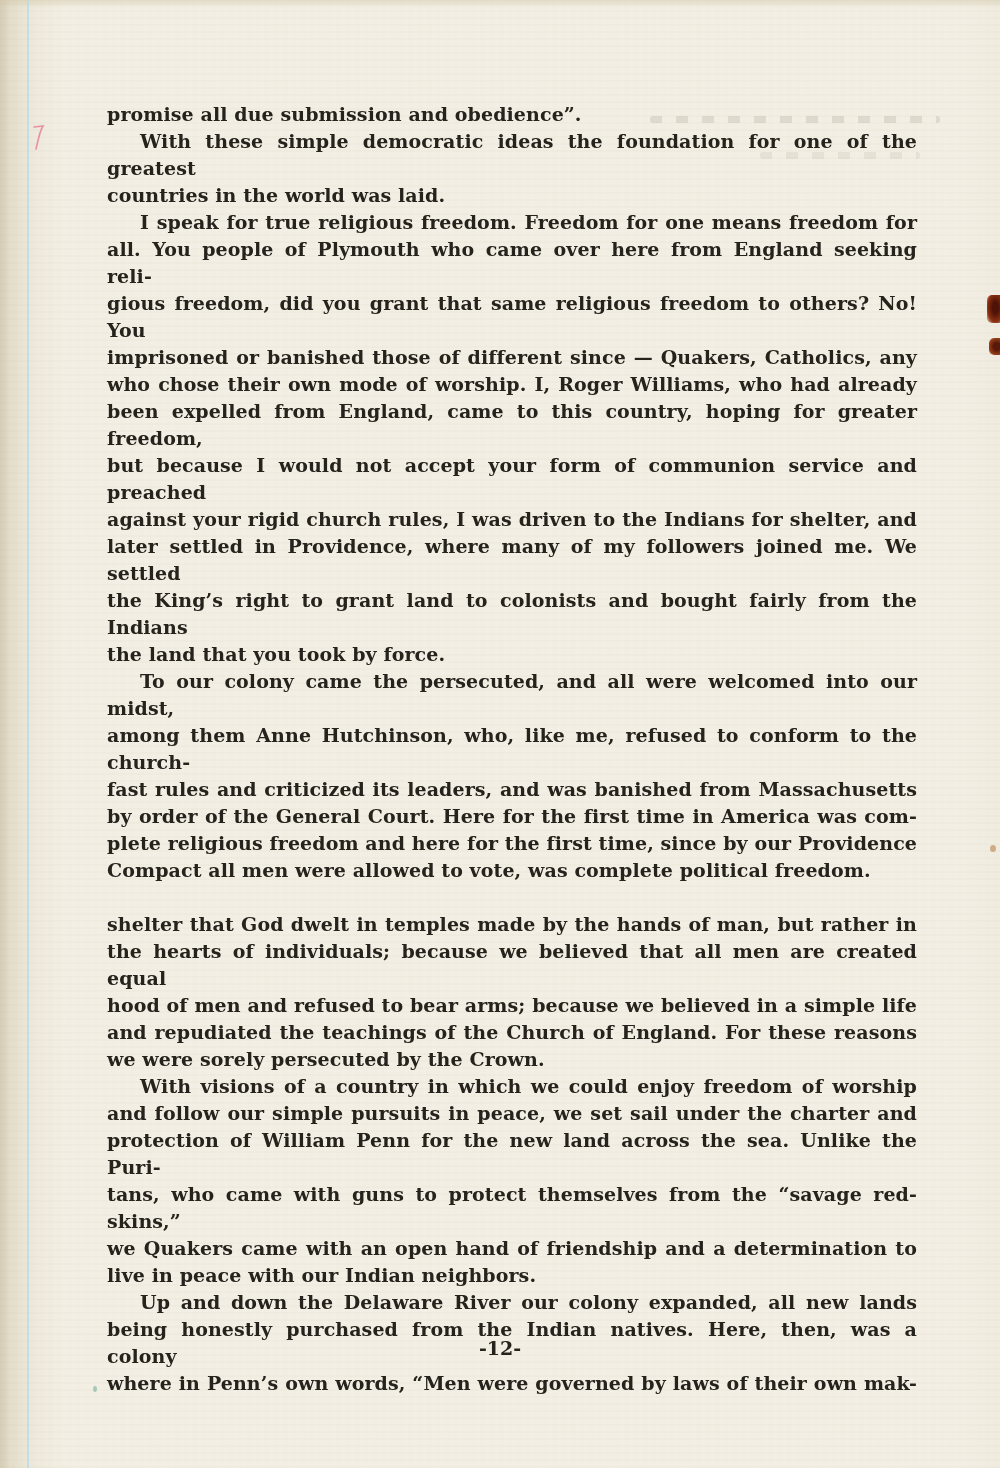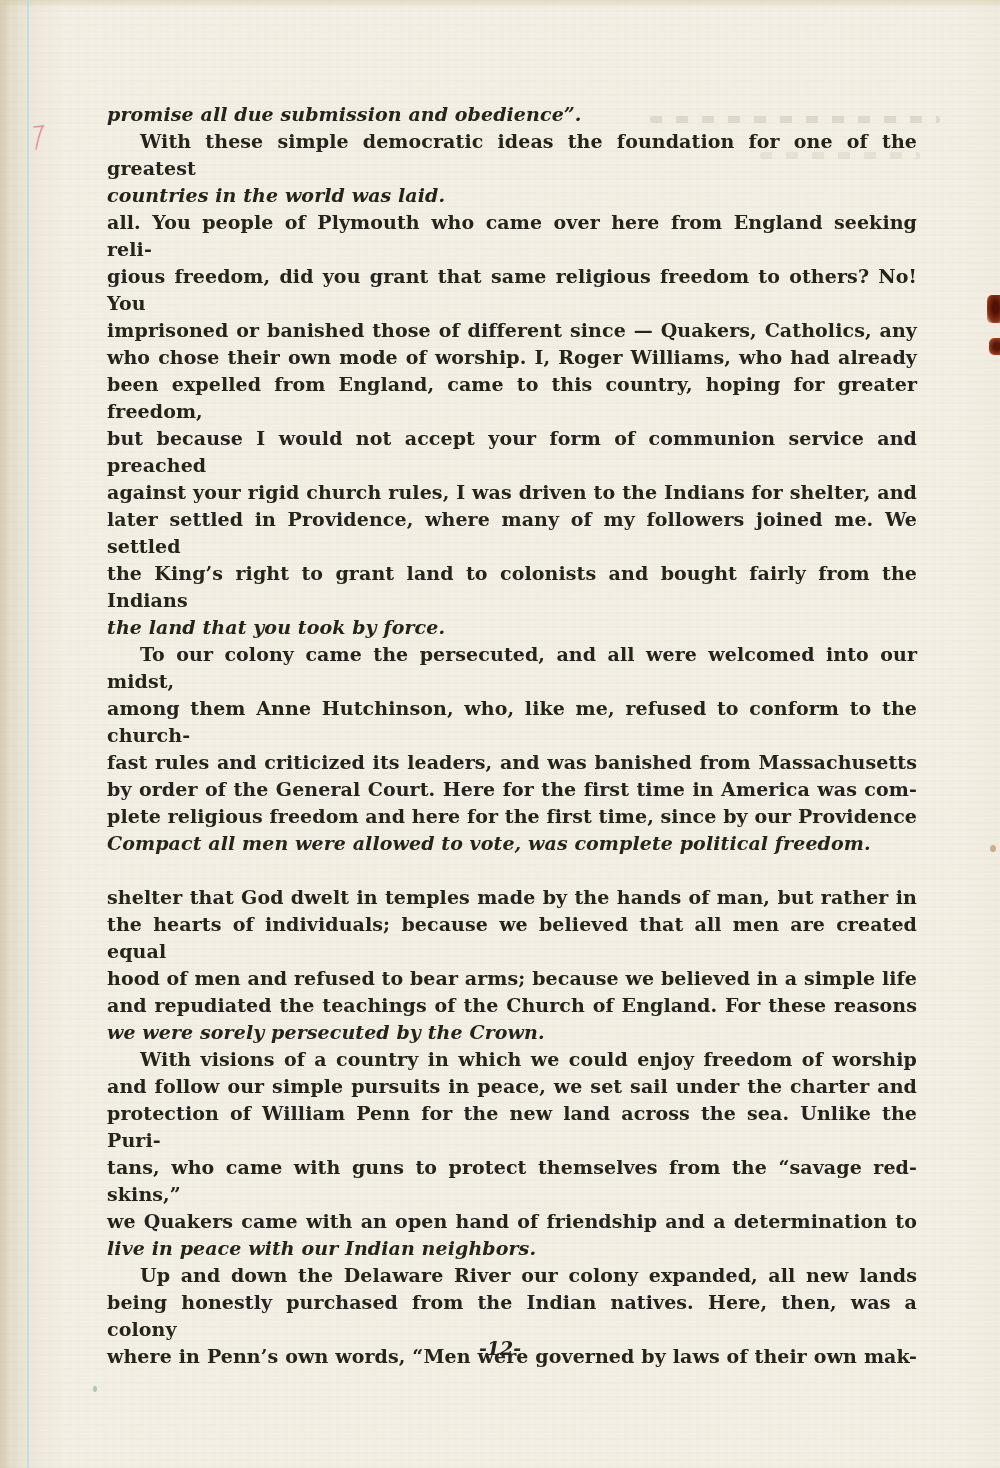--- a/index.html
+++ b/index.html
@@ -31,25 +31,25 @@
     background: #b9dcea; opacity: 0.85;
   }
   .text-block {
     position: absolute; left: 107px; top: 101px; width: 810px;
     font-size: 19px; font-weight: 700; line-height: 27px;
     letter-spacing: 0.1px;
   }
   .paragraph { margin: 0; }
   .paragraph.space-before { margin-top: 27px; }
   .line { text-align: justify; text-align-last: justify; }
-  .line.last { text-align-last: left; font-style: italic; }
+  .line.last { text-align-last: left; }
   .line.indent { text-indent: 33px; }
   .page-number {
     position: absolute; left: 0; top: 1337px; width: 100%;
-    text-align: center; font-size: 19px; font-weight: 700; font-style: italic;
+    text-align: center; font-size: 19px; font-weight: 700;
   }
   
   .ink-mark {
     position: absolute; right: 0;
     border-radius: 5px 0 0 5px;
   }
   .ink-mark.m1 {
     top: 295px; width: 13px; height: 28px;
     background: radial-gradient(ellipse at 65% 45%, #4e1206 25%, #8a3012 65%, rgba(138,48,18,0.25) 95%);
   }
@@ -90,20 +90,21 @@
 
   <main class="text-block">
       <div class="paragraph">
         <div class="line last">promise all due submission and obedience”.</div>
       </div>
       <div class="paragraph">
         <div class="line indent">With these simple democratic ideas the foundation for one of the greatest</div>
         <div class="line last">countries in the world was laid.</div>
       </div>
       <div class="paragraph">
+        <div class="line indent">I speak for true religious freedom. Freedom for one means freedom for</div>
         <div class="line">all. You people of Plymouth who came over here from England seeking reli-</div>
         <div class="line">gious freedom, did you grant that same religious freedom to others? No! You</div>
         <div class="line">imprisoned or banished those of different since — Quakers, Catholics, any</div>
         <div class="line">who chose their own mode of worship. I, Roger Williams, who had already</div>
         <div class="line">been expelled from England, came to this country, hoping for greater freedom,</div>
         <div class="line">but because I would not accept your form of communion service and preached</div>
         <div class="line">against your rigid church rules, I was driven to the Indians for shelter, and</div>
         <div class="line">later settled in Providence, where many of my followers joined me. We settled</div>
         <div class="line">the King’s right to grant land to colonists and bought fairly from the Indians</div>
         <div class="line last">the land that you took by force.</div>

